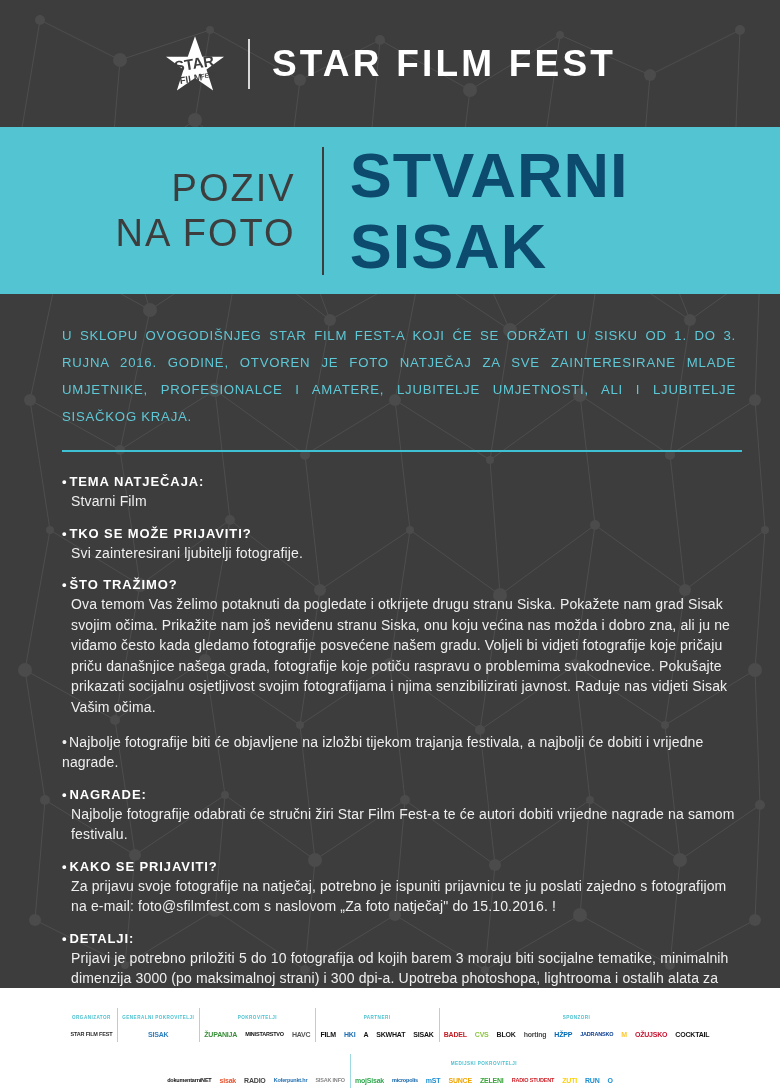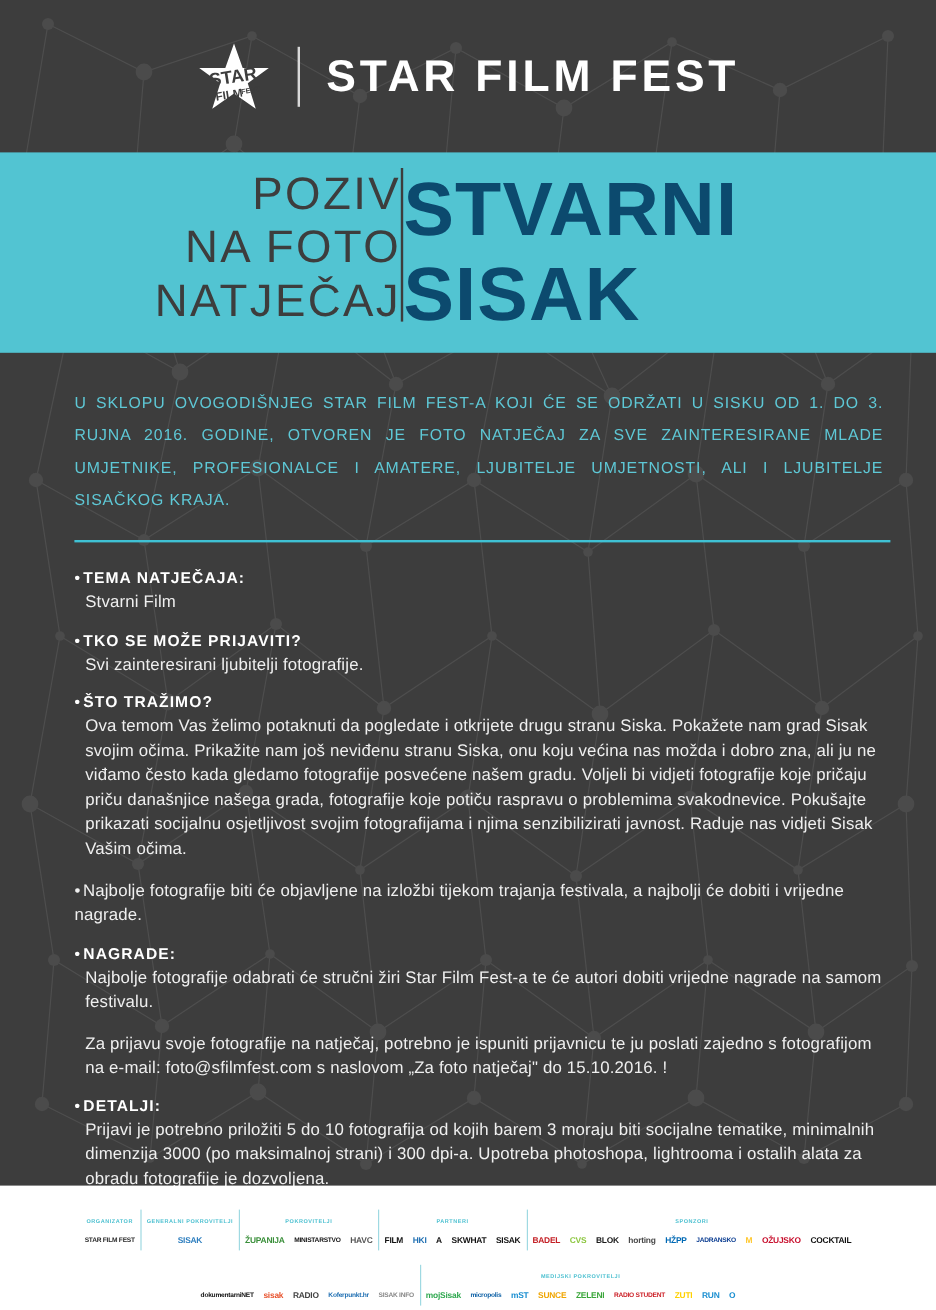--- a/index.html
+++ b/index.html
@@ -67,21 +67,22 @@
     position: relative;
     z-index: 2;
     height: 167px;
     background: #52c4d2;
     display: flex;
     align-items: center;
     justify-content: center;
   }
   .banner-inner {
     display: flex;
-    align-items: flex-start;
+    align-items: center;
+    gap: 26px;
     transform: translateX(-18px);
   }
   .banner-left {
     text-align: right;
     color: #3d3d3d;
     font-size: 38px;
     font-weight: 300;
     letter-spacing: 2px;
     line-height: 1.17;
   }
@@ -343,21 +344,20 @@
       <div class="header-sep"></div>
       <div class="header-title">STAR FILM FEST</div>
     </div>
   </div>
 
   <div class="banner">
     <div class="banner-inner">
       <div class="banner-left">
         <div>POZIV</div>
         <div>NA FOTO</div>
-        <div>NATJEČAJ</div>
       </div>
       <div class="banner-divider"></div>
       <div class="banner-right">
         <div>STVARNI</div>
         <div>SISAK</div>
       </div>
     </div>
   </div>
 
   <div class="intro">U sklopu ovogodišnjeg Star Film Fest-a koji će se održati u Sisku od 1. do 3. rujna 2016. godine, otvoren je foto natječaj za sve zainteresirane mlade umjetnike, profesionalce i amatere, ljubitelje umjetnosti, ali i ljubitelje sisačkog kraja.</div>
@@ -378,20 +378,21 @@
         <div class="sec-body">Ova temom Vas želimo potaknuti da pogledate i otkrijete drugu stranu Siska. Pokažete nam grad Sisak svojim očima. Prikažite nam još neviđenu stranu Siska, onu koju većina nas možda i dobro zna, ali ju ne viđamo često kada gledamo fotografije posvećene našem gradu. Voljeli bi vidjeti fotografije koje pričaju priču današnjice našega grada, fotografije koje potiču raspravu o problemima svakodnevice. Pokušajte prikazati socijalnu osjetljivost svojim fotografijama i njima senzibilizirati javnost. Raduje nas vidjeti Sisak Vašim očima.</div>
       </div>
       <div class="section plain">
         <div class="sec-body">Najbolje fotografije biti će objavljene na izložbi tijekom trajanja festivala, a najbolji će dobiti i vrijedne nagrade.</div>
       </div>
       <div class="section">
         <div class="sec-head">NAGRADE:</div>
         <div class="sec-body">Najbolje fotografije odabrati će stručni žiri Star Film Fest-a te će autori dobiti vrijedne nagrade na samom festivalu.</div>
       </div>
       <div class="section">
+        <div class="sec-head">KAKO SE PRIJAVITI?</div>
         <div class="sec-body">Za prijavu svoje fotografije na natječaj, potrebno je ispuniti prijavnicu te ju poslati zajedno s fotografijom na e-mail: foto@sfilmfest.com s naslovom „Za foto natječaj"  do 15.10.2016. !</div>
       </div>
       <div class="section">
         <div class="sec-head">DETALJI:</div>
         <div class="sec-body">Prijavi je potrebno priložiti 5 do 10 fotografija od kojih barem 3 moraju biti socijalne tematike, minimalnih dimenzija 3000 (po maksimalnoj strani) i 300 dpi-a. Upotreba photoshopa, lightrooma i ostalih alata za obradu fotografije je dozvoljena.</div>
       </div>
     </div>
 
   <div class="rule bottom"></div>
 

